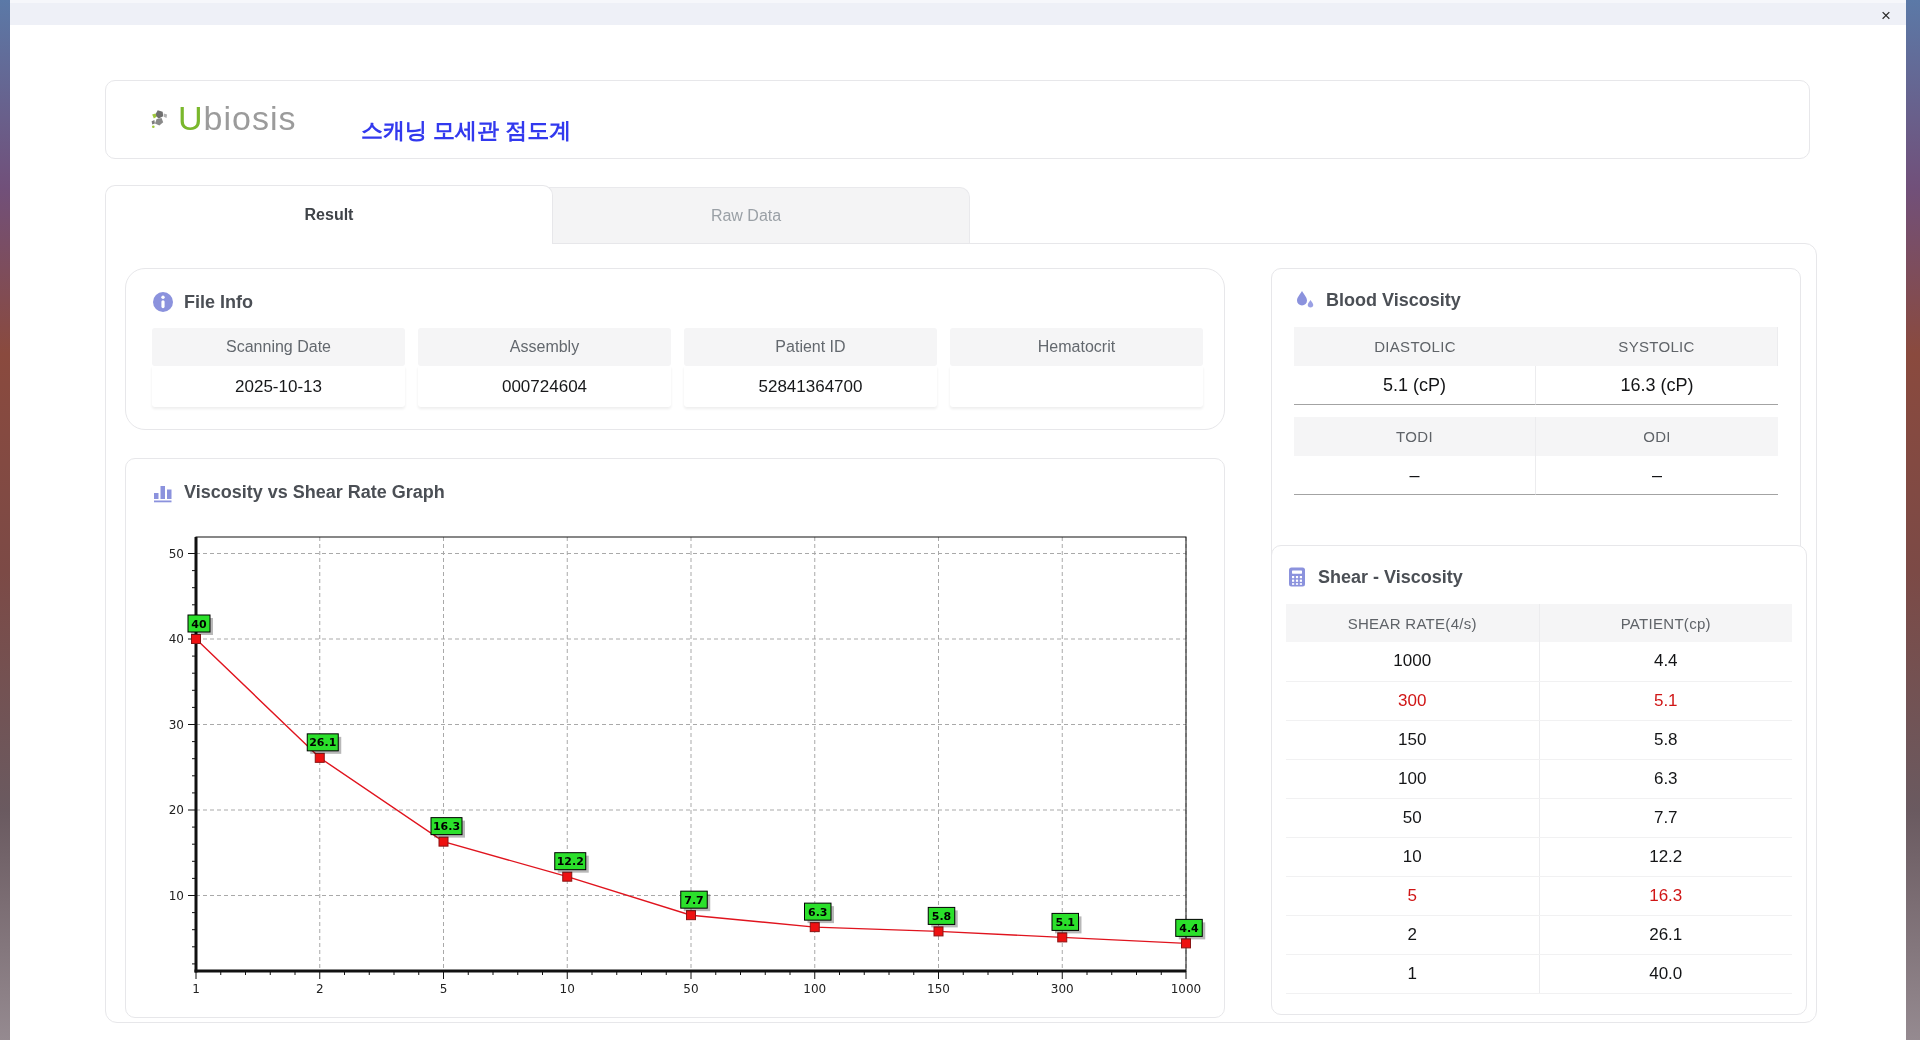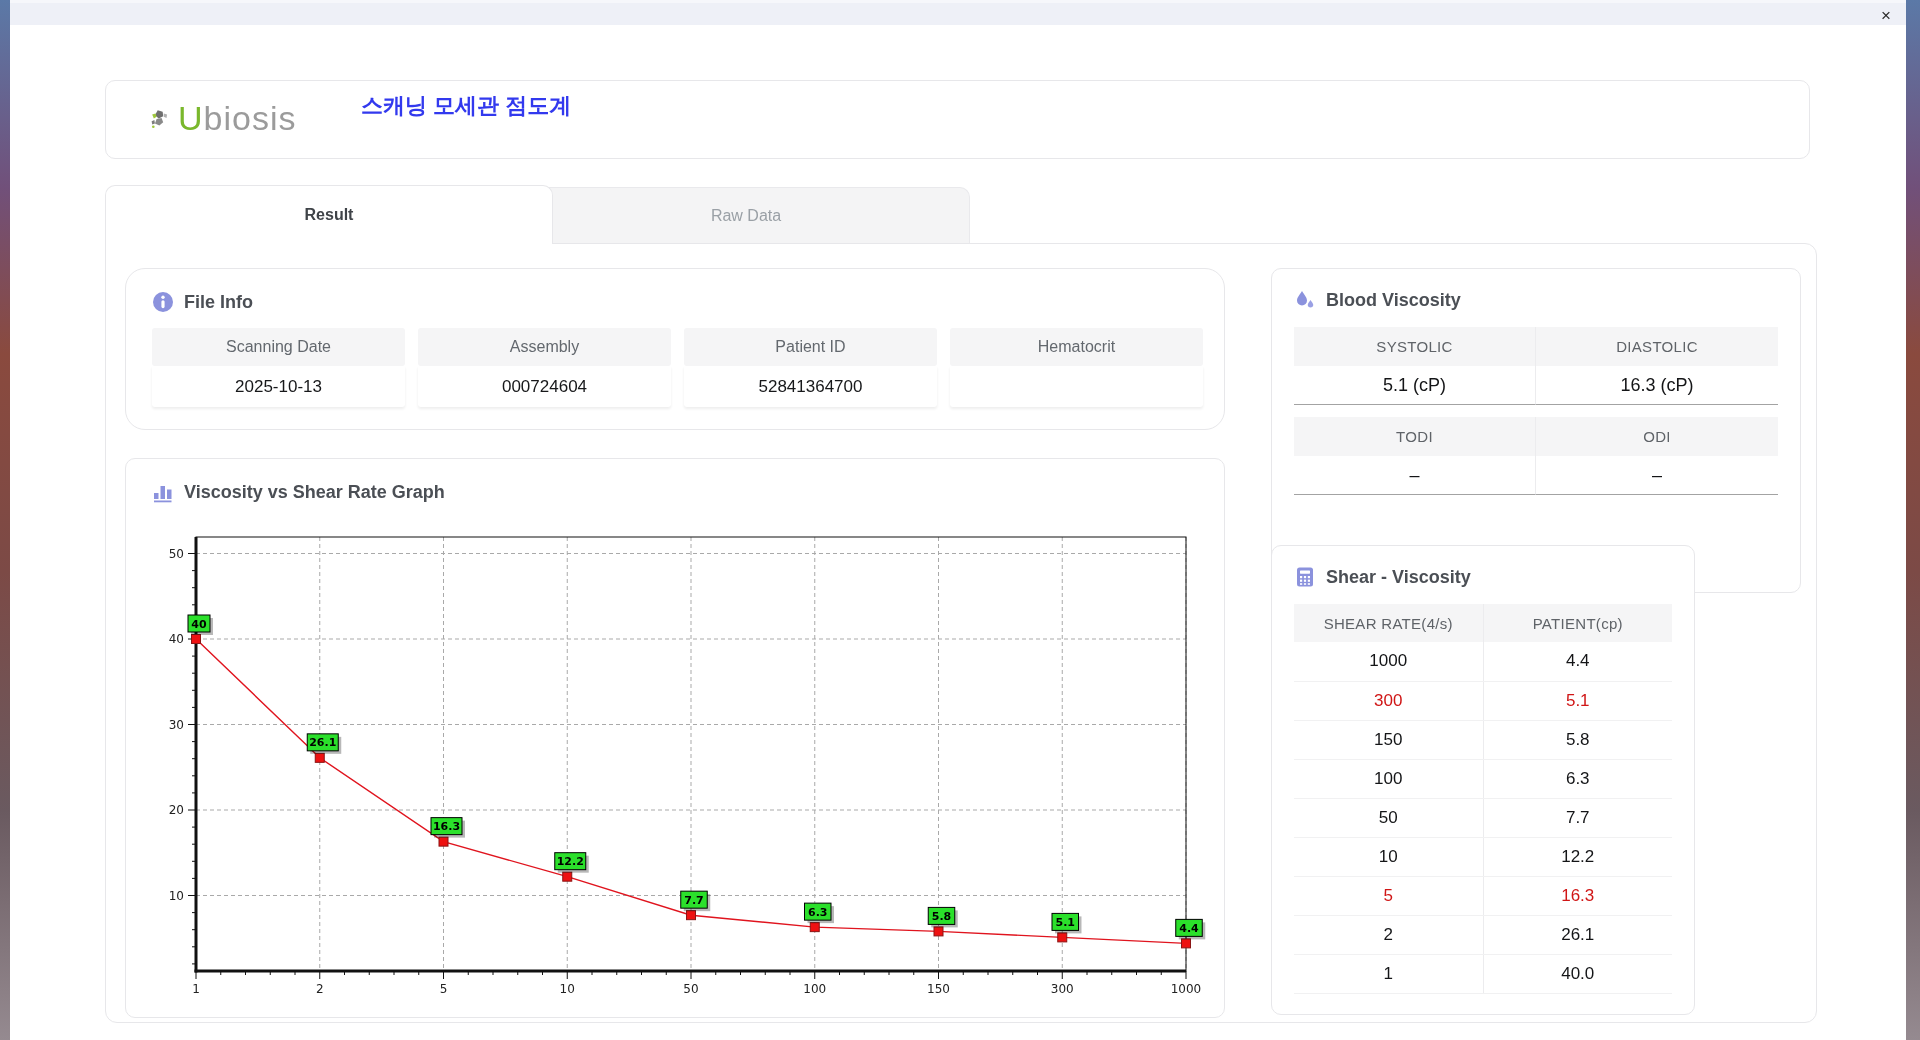--- a/index.html
+++ b/index.html
@@ -18,21 +18,21 @@
 
   .card { position:absolute; background:#fff; border:1px solid #e7e7ea; border-radius:10px; }
 
   
   .header-card { left:95px; top:80px; width:1705px; height:79px; }
   .brand { position:absolute; left:44px; top:18px; display:flex; align-items:center; }
   .brand svg { display:block; }
   .brand-text { font-size:34px; letter-spacing:1px; margin-left:6px; font-weight:500;}
   .brand-text .u { color:#7ab82c; }
   .brand-text .rest { color:#9b9b9b; }
-  .app-title { position:absolute; left:255px; top:10px; font-size:22px; font-weight:bold; color:#3239ee; }
+  .app-title { position:absolute; left:255px; top:35px; font-size:22px; font-weight:bold; color:#3239ee; }
 
   
   .tab { position:absolute; height:59px; width:448px; border-radius:10px 10px 0 0;
     display:flex; align-items:center; justify-content:center; font-size:16px; cursor:pointer; }
   .tab-result { left:95px; top:185px; background:#fff; border:1px solid #e7e7ea; border-bottom:none;
     color:#3f4348; font-weight:bold; z-index:3; }
   .tab-raw { left:512px; top:187px; height:57px; background:#f4f4f5; border:1px solid #e9e9ec; border-bottom:none;
     color:#9aa0a6; z-index:1; }
 
   .content-card { left:95px; top:243px; width:1712px; height:780px; border-radius:0 12px 12px 12px; z-index:2; }
@@ -58,21 +58,21 @@
 
   
   .bv-card { left:1261px; top:268px; width:530px; height:325px; padding:20px 22px; z-index:4; }
   .bv-table { display:grid; grid-template-columns:1fr 1fr; margin-top:16px; }
   .bv-cell { height:39px; display:flex; align-items:center; justify-content:center; }
   .bv-h { background:#f5f5f6; color:#5f6368; font-size:15px; letter-spacing:0.3px; }
   .bv-v { background:#fff; color:#141517; font-size:18px; border-bottom:1px solid #a3a3a3; }
   .bv-v.left, .bv-h.left { border-right:1px solid #ececee; }
   .bv-table + .bv-table { margin-top:12px; }
 
-  .sv-card { left:1261px; top:545px; width:424px; height:470px; padding:20px 22px; z-index:4; }
+  .sv-card { left:1261px; top:545px; width:536px; height:470px; padding:20px 14px; z-index:4; }
   .sv-table { width:100%; border-collapse:collapse; margin-top:16px; }
   .sv-table th { background:#f5f5f6; color:#5f6368; font-size:15px; font-weight:normal; height:38px; letter-spacing:0.3px; }
   .sv-table td { height:39px; text-align:center; font-size:17px; color:#141517; border-bottom:1px solid #f1f1f2; }
   .sv-table td:first-child, .sv-table th:first-child { border-right:1px solid #ececee; width:50%; }
   .sv-table tr.hl td { color:#d01616; }
 
   .icon-badge { width:22px; height:22px; flex:0 0 auto; }
 </style>
 </head>
 <body>
@@ -286,22 +286,22 @@
     <div class="card bv-card">
       <div class="sec-head">
         <svg class="icon-badge" viewBox="0 0 22 22">
           <path d="M8 2 C10.5 6 13 8.5 13 11.5 A5 5 0 0 1 3 11.5 C3 8.5 5.5 6 8 2 Z" fill="#8b92dd"></path>
           <path d="M16.5 11 C17.9 13.2 19.3 14.6 19.3 16.3 A2.85 2.85 0 0 1 13.7 16.3 C13.7 14.6 15.1 13.2 16.5 11 Z" fill="#9aa0e4"></path>
         </svg>
         <span class="sec-title">Blood Viscosity</span>
       </div>
       <div>
           <div class="bv-table">
+            <div class="bv-cell bv-h">DIASTOLIC</div>
             <div class="bv-cell bv-h left">SYSTOLIC</div>
-            <div class="bv-cell bv-h">DIASTOLIC</div>
             <div class="bv-cell bv-v left">5.1 (cP)</div>
             <div class="bv-cell bv-v">16.3 (cP)</div>
           </div>
           <div class="bv-table">
             <div class="bv-cell bv-h left">TODI</div>
             <div class="bv-cell bv-h">ODI</div>
             <div class="bv-cell bv-v left">–</div>
             <div class="bv-cell bv-v">–</div>
           </div>
         </div>

